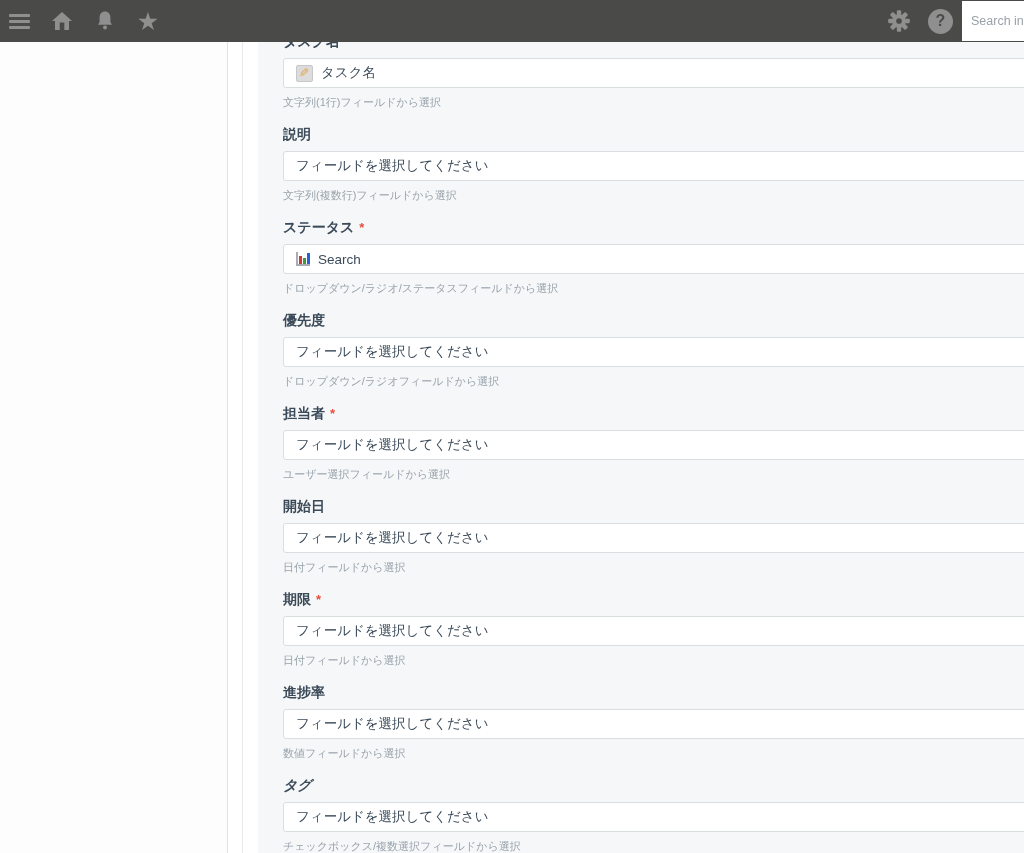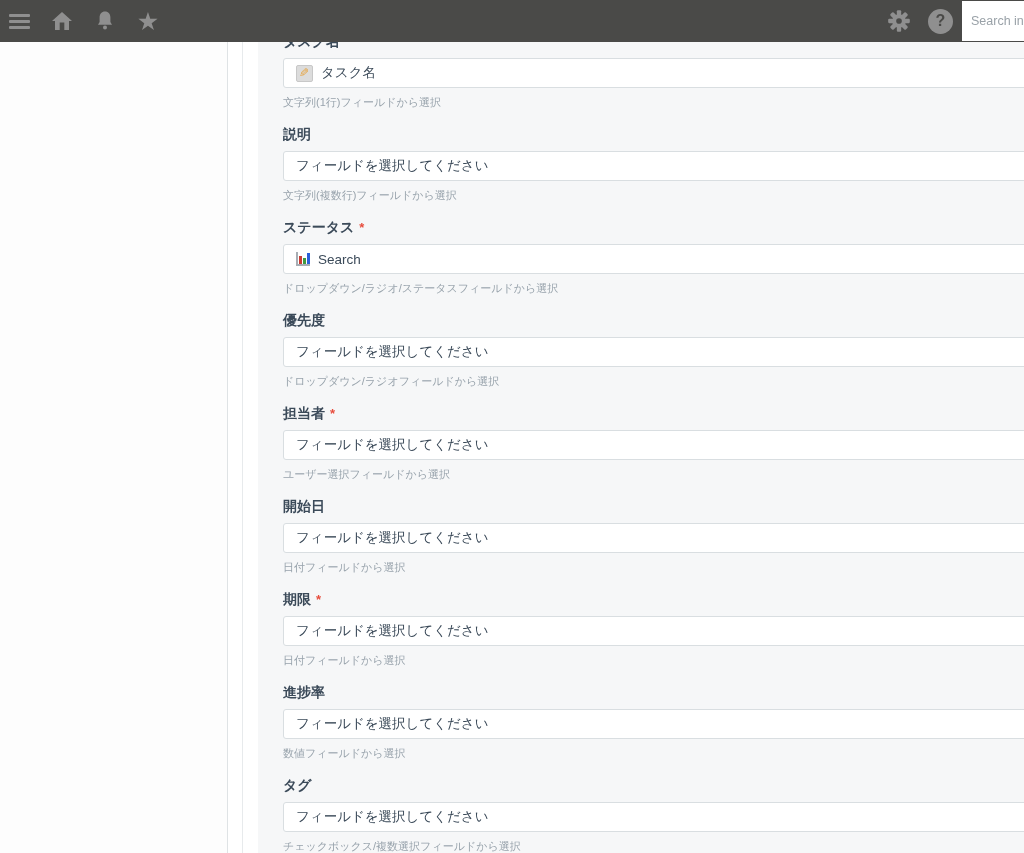--- a/index.html
+++ b/index.html
@@ -54,21 +54,21 @@
   .panel {
     position: absolute; left: 258px; top: 42px; width: 800px; height: 811px;
     background: #f6f7f8; padding-left: 25px; box-sizing: border-box; z-index: 1;
   }
   .field { margin-bottom: 18px; }
   .field:first-child { margin-top: -9px; }
   .field-label {
     height: 17px; font-size: 14px; font-weight: bold; color: #3b4a59;
     margin-bottom: 8px; display: flex; align-items: center; gap: 5px;
   }
-  .field-label.italic .label-text { }
+  .field-label.italic .label-text { font-style: italic; }
   .req { color: #e74c3c; font-weight: bold; font-size: 13px; }
   .select-box {
     width: 860px; height: 30px; box-sizing: border-box;
     background: #ffffff; border: 1px solid #d9dee1; border-radius: 3px;
     display: flex; align-items: center; padding: 0 12px; cursor: pointer;
     margin-bottom: 7px;
   }
   .value { font-size: 13.5px; color: #3b4a59; }
   .helper { font-size: 11px; color: #98a3ac; height: 13px; }
 

